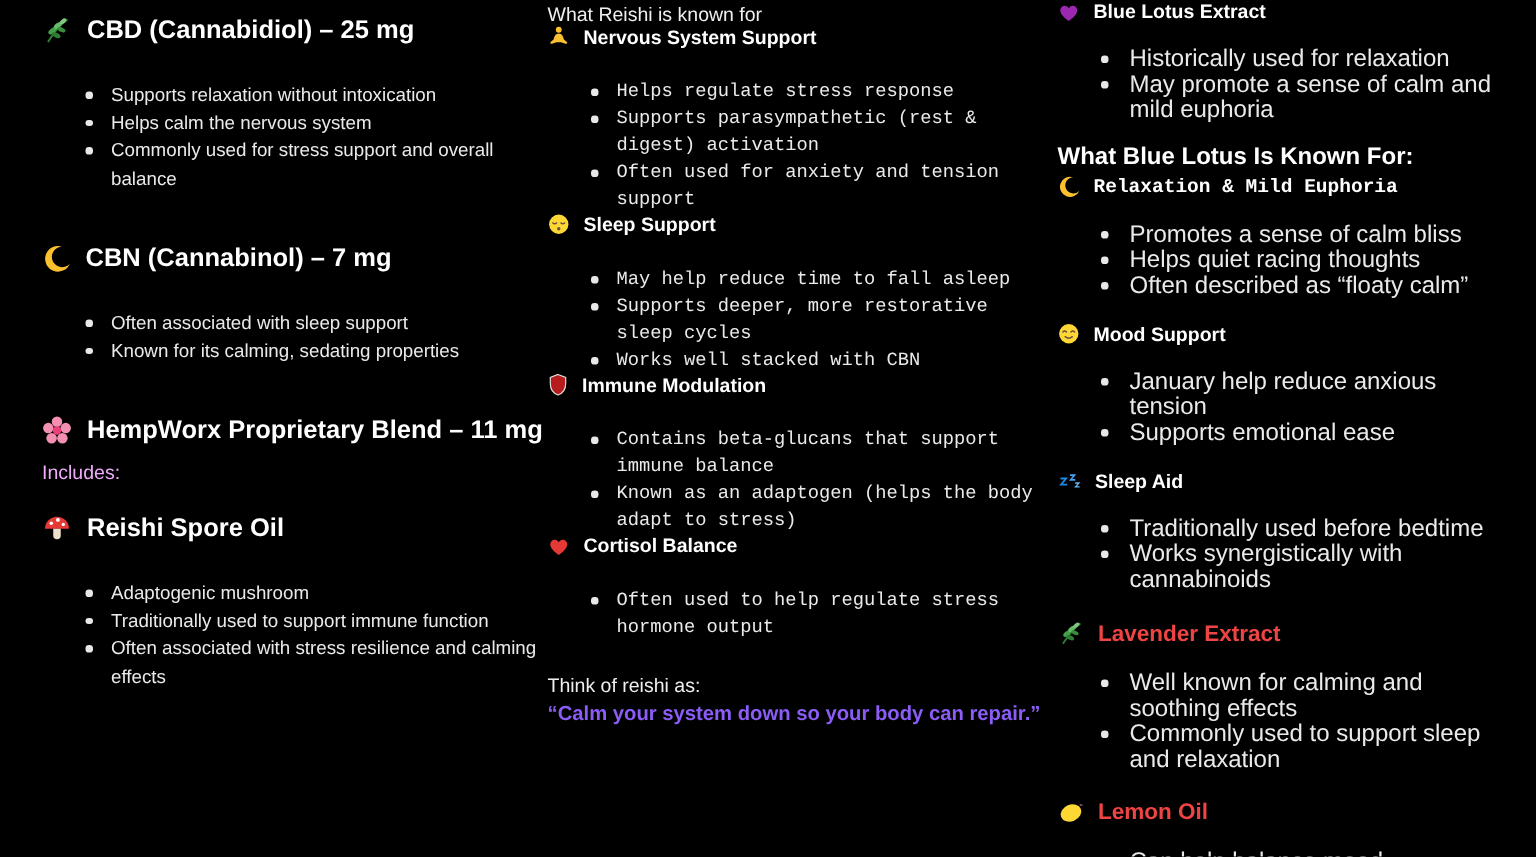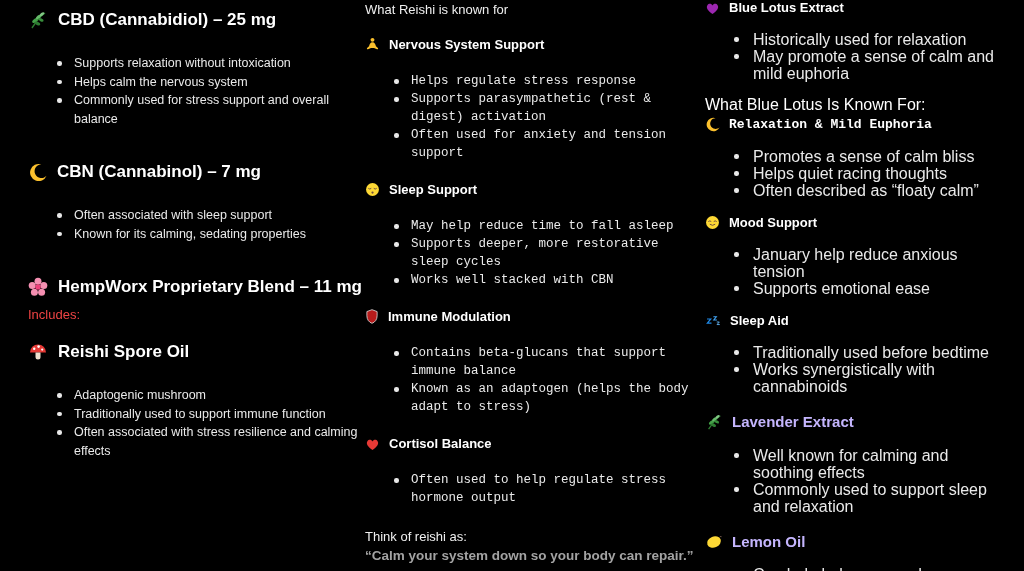--- a/index.html
+++ b/index.html
@@ -16,55 +16,55 @@
   .col-right { width:300px; }
 
   
   .h-lg {
     display:flex; align-items:center; gap:10px;
     font-size:17px; font-weight:bold; color:#ffffff;
     margin-top:34px; white-space:nowrap;
   }
   .h-lg.first { margin-top:10px; }
   .h-lg2 {
-    display:flex; gap:9px;
-    font-size:15px; font-weight:bold; color:#c4b5fd;
+    display:flex; align-items:center; gap:9px;
+    font-size:15px; font-weight:bold; color:#ef4444;
     margin-top:18px; white-space:nowrap;
   }
   .h-md {
     display:flex; align-items:center; gap:9px;
     font-size:13px; font-weight:bold; color:#ffffff;
-    margin-top:20px; white-space:nowrap;
+    white-space:nowrap;
   }
   .col-right .h-md { margin-top:16px; }
   .h-md.mt0 { margin-top:0; }
   .h-md.tight { margin-top:3px;font-family:Liberation Mono, monospace; }
-  .h-xl { font-size:16px; font-weight:normal; color:#ffffff; margin-top:14px; white-space:nowrap; }
+  .h-xl { font-size:16px; font-weight:bold; color:#ffffff; margin-top:14px; white-space:nowrap; }
 
   .intro { font-size:13px; margin-top:2px; color:#efefef; }
-  .includes { font-size:13px; margin-top:10px; color:#ef4444; }
+  .includes { font-size:13px; margin-top:10px; color:#f0abfc; }
 
   
   ul.bullets { list-style:none; margin-top:24px; }
   .col-mid ul.bullets { margin-top:20px; }
   .col-right ul.bullets { margin-top:16px; }
   ul.bullets li {
     position:relative; padding-left:46px;
     font-size:12.5px; line-height:18.5px; color:#eaeaea;
   }
   .col-mid ul.bullets li { line-height:18px;font-family:Liberation Mono, monospace; }
   .col-right ul.bullets li { font-size:16px; line-height:17px; padding-left:48px; }
   ul.bullets li::before {
     content:""; position:absolute; left:29px; top:7px;
     width:4.5px; height:4.5px; border-radius:50%; background:#e8e8e8;
   }
   .col-right ul.bullets li::before { top:6px; }
 
   .outro { font-size:13px; margin-top:22px; color:#efefef; }
-  .quote { font-size:13.5px; font-weight:bold; color:#a3a3a3; margin-top:4px; white-space:nowrap; }
+  .quote { font-size:13.5px; font-weight:bold; color:#8b5cf6; margin-top:4px; white-space:nowrap; }
 
   
   .ic { display:inline-flex; align-items:center; justify-content:center; flex:0 0 auto; }
   .ic svg { display:block; }
 </style>
 </head>
 <body>
 
 <div class="page">
 

